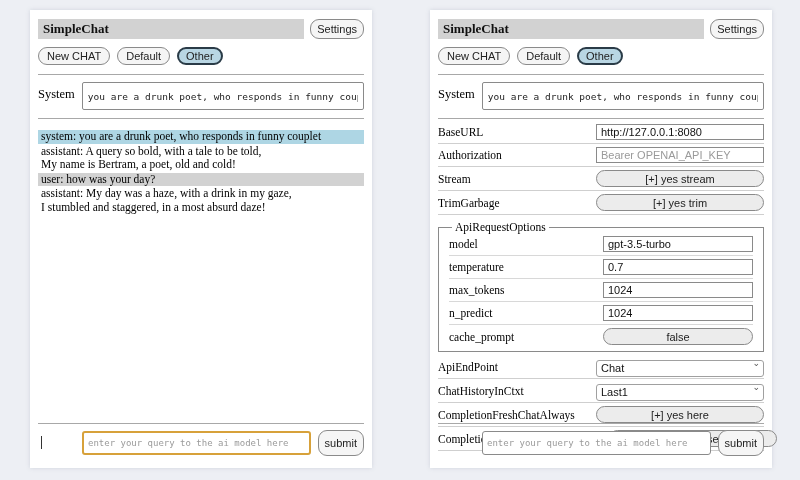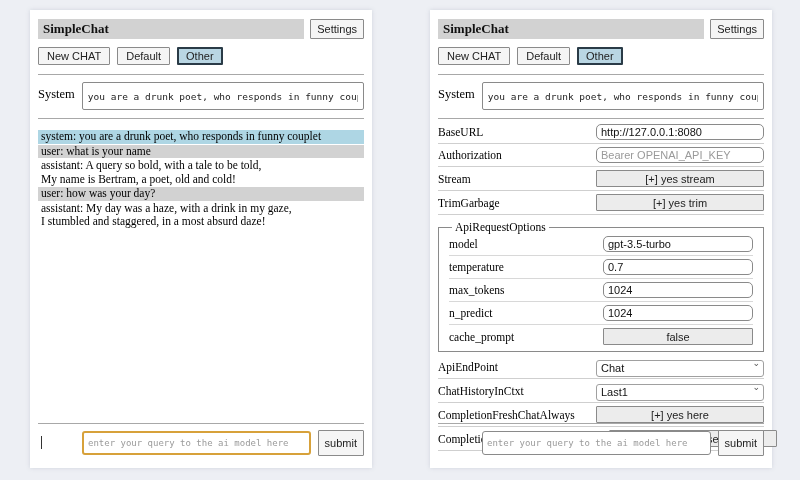--- a/index.html
+++ b/index.html
@@ -23,21 +23,21 @@
   .panel.right { left: 430px; }
 
   
   .titlebar { display:flex; gap:6px; align-items:stretch; margin:3px 0 8px; }
   .apptitle {
     flex:1; background: var(--titlebar_bg,#d2d2d2);
     font-weight:bold; font-size:13px; padding:2px 5px; color:#111;
   }
   button {
     font-family:"Liberation Sans", sans-serif;
-    background:#f5f5f5; border:1px solid #8a8a8a; border-radius:1px;
+    background:#f5f5f5; border:1px solid #8a8a8a; border-radius:9px;
     font-size:11px; color:#222; padding:1px 7px; cursor:pointer;
   }
   .settings-btn { padding:2px 6px; }
   .sessions { display:flex; gap:7px; margin:0 0 9px; }
   .session-btn { padding:2px 8px; }
   .session-btn.active {
     background: var(--active_session_bg,#b9d6e3);
     border:2px solid #2a3b47; padding:1px 7px;
   }
   hr.major { border:none; border-top:1px solid #a8a8a8; margin:4px 0; }
@@ -62,21 +62,21 @@
   .settings { margin-top:2px; }
   .srow {
     display:flex; align-items:center; justify-content:space-between;
     padding:3px 0; border-bottom:1px solid #cfcfcf; min-height:20px;
   }
   .slabel { font-size:11.5px; white-space:nowrap; color:#000; }
   .ctl { width:168px; flex:0 0 168px; }
   fieldset .ctl { width:150px; flex:0 0 150px; }
   input.ctl {
     height:16px; font-family:"Liberation Sans", sans-serif; font-size:11px;
-    border:1px solid #8a8a8a; border-radius:5px; padding:1px 4px; color:#111;
+    border:1px solid #8a8a8a; border-radius:0; padding:1px 4px; color:#111;
   }
   input.ctl::placeholder, .sysinput::placeholder, .queryinput::placeholder { color:#9a9a9a; }
   button.ctl { height:17px; padding:0; background:#ececec; }
   .select-wrap { position:relative; width:168px; flex:0 0 168px; height:17px; }
   .select-wrap select {
     -webkit-appearance:none; appearance:none;
     width:100%; height:100%; font-family:"Liberation Sans", sans-serif;
     font-size:11px; padding:0 14px 0 4px; border:1px solid #a0a0a0;
     border-radius:3px; background:#fff; color:#111;
   }
@@ -118,23 +118,20 @@
   <hr class="major">
   <div class="sysrow">
     <span class="syslabel">System</span>
     <input class="sysinput" value="you are a drunk poet, who responds in funny couplet" style="">
   </div>
   <hr class="major">
   <div class="messages">
       <div class="msg msg-system">
         <div>system: you are a drunk poet, who responds in funny couplet</div>
       </div>
-      <div class="msg msg-user">
-        <div>user: what is your name</div>
-      </div>
       <div class="msg msg-assistant">
         <div>assistant: A query so bold, with a tale to be told,</div>
         <div>My name is Bertram, a poet, old and cold!</div>
       </div>
       <div class="msg msg-user">
         <div>user: how was your day?</div>
       </div>
       <div class="msg msg-assistant">
         <div>assistant: My day was a haze, with a drink in my gaze,</div>
         <div>I stumbled and staggered, in a most absurd daze!</div>

